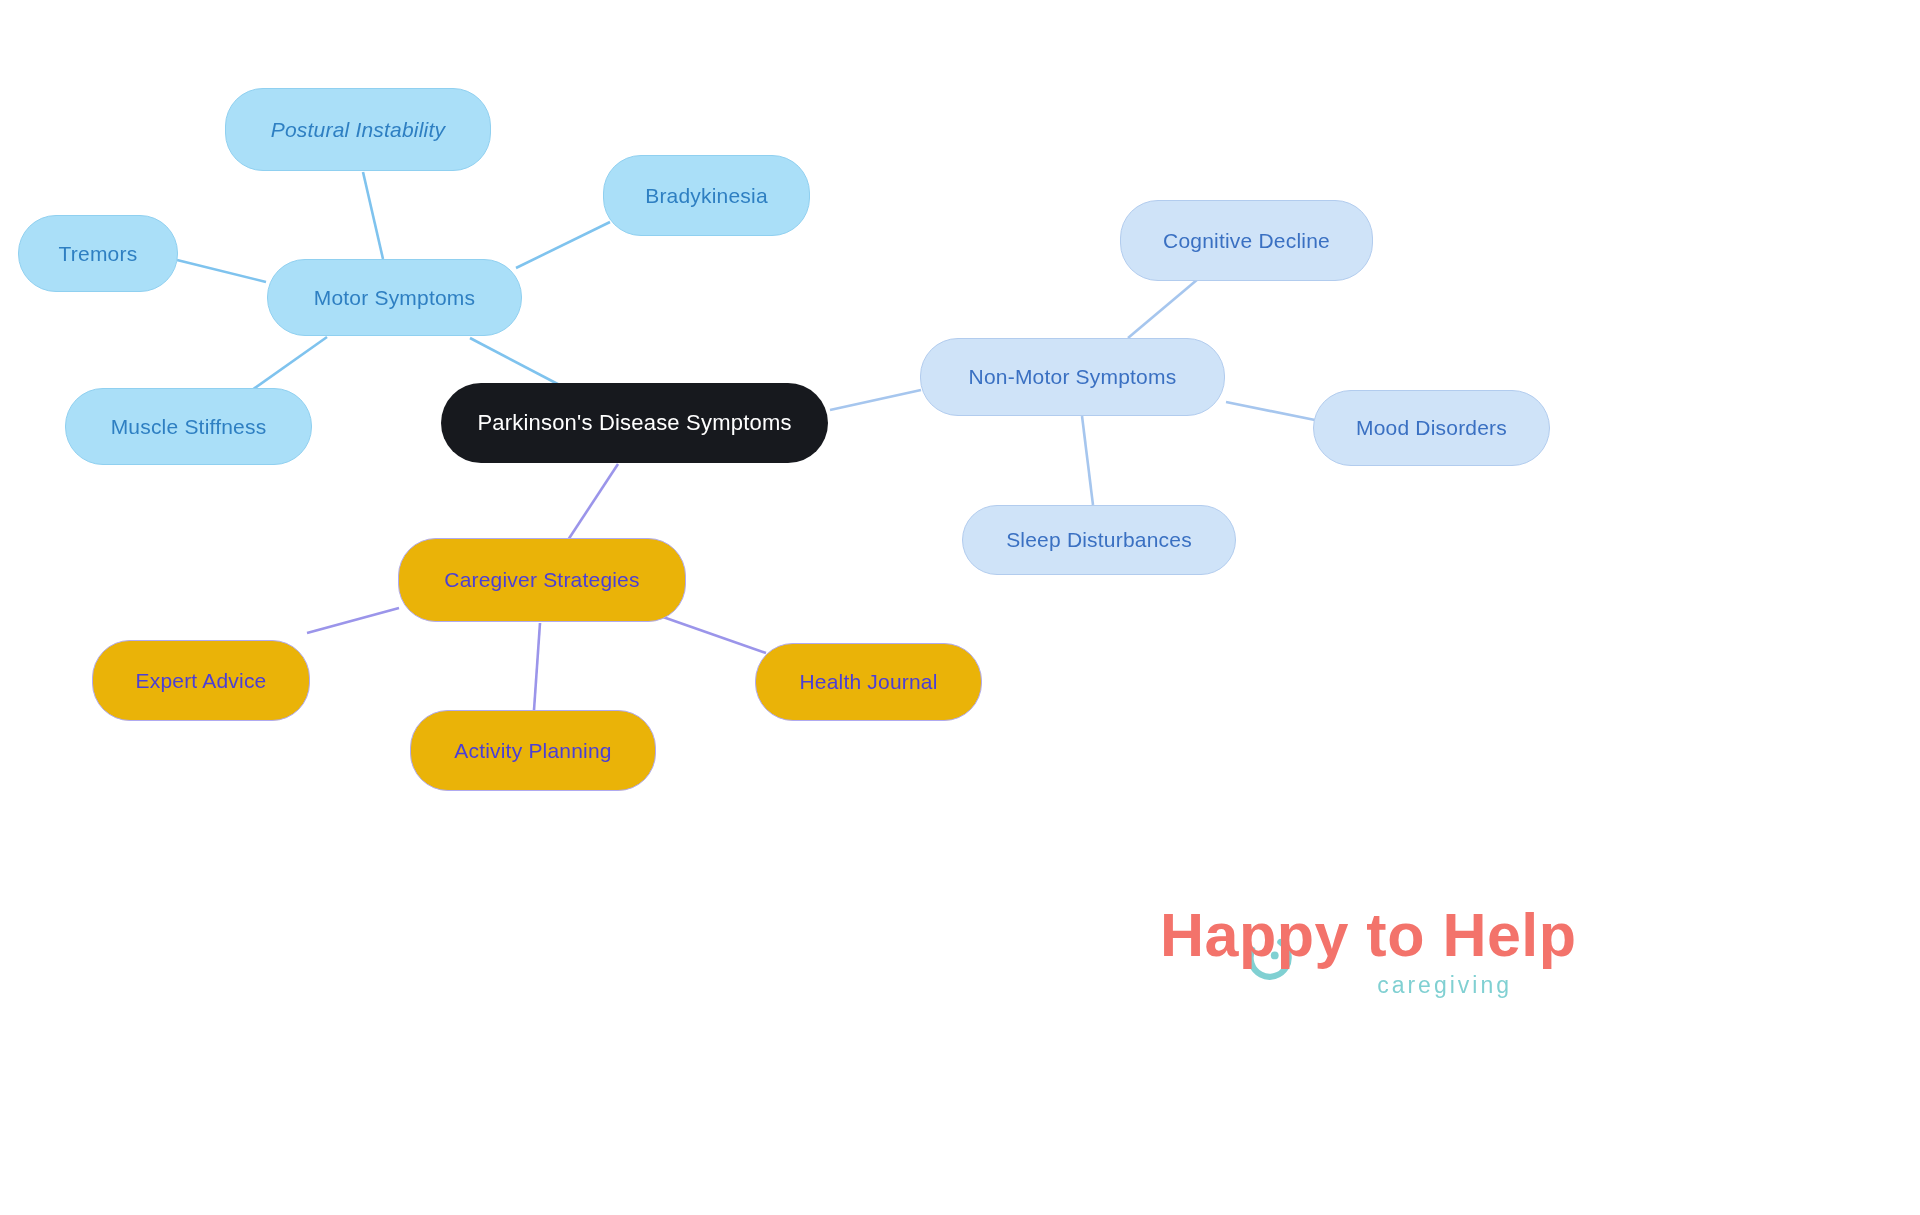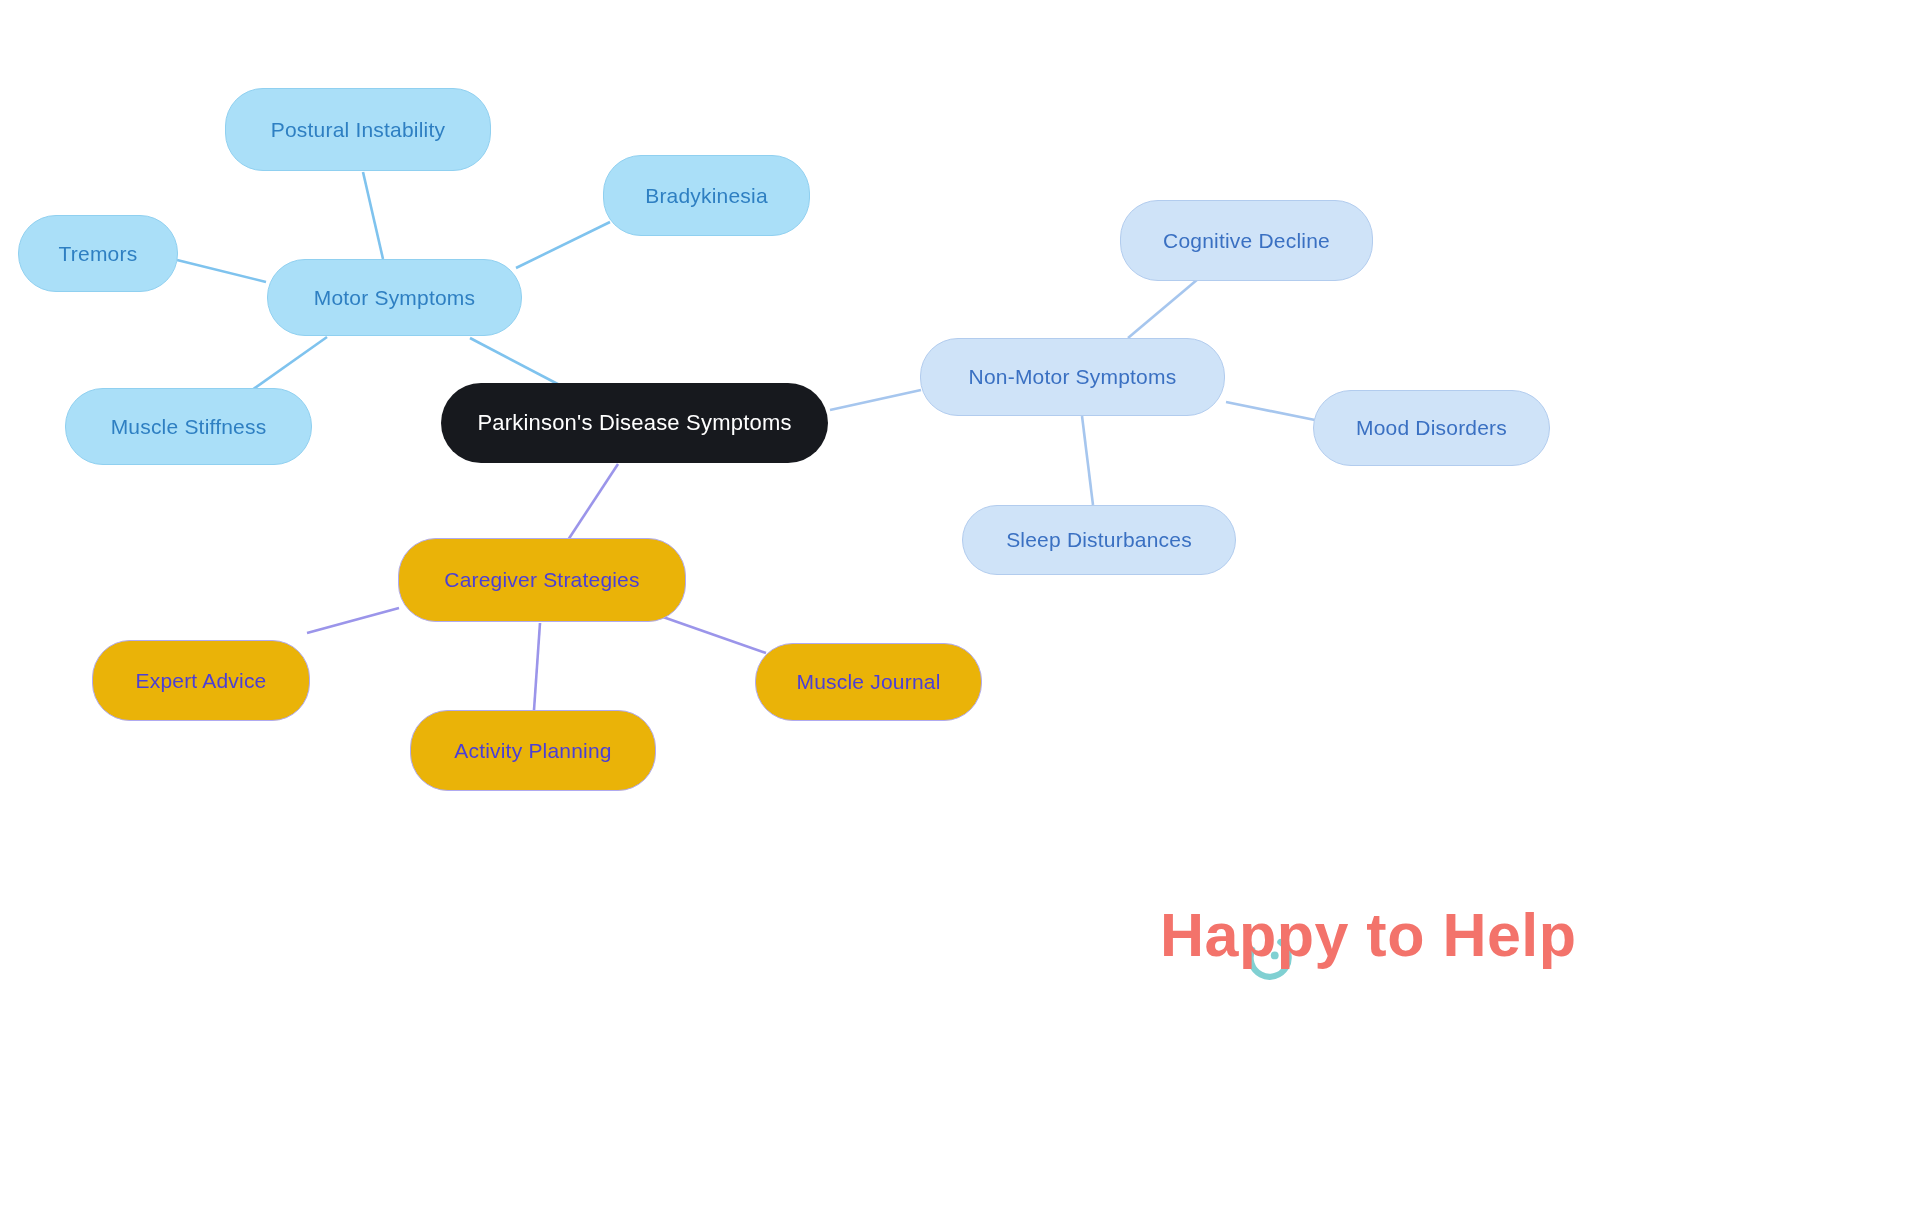--- a/index.html
+++ b/index.html
@@ -41,21 +41,21 @@
     color: #ffffff;
     font-size: 22px;
     border-radius: 40px;
     left: 441px; top: 383px; width: 387px; height: 80px;
   }
   .motor-node   { background: #aadff8; border: 1px solid #90d0f0; color: #2e7fc2; }
   .nonmotor-node{ background: #cfe3f8; border: 1px solid #b2ccee; color: #3a70c2; }
   .caregiver-node{ background: #eab308; border: 1px solid #b0aaf0; color: #4b3fd6; }
 
   .n-motor      { left: 267px; top: 259px; width: 255px; height: 77px; }
-  .n-postural   { left: 225px; top:  88px; width: 266px; height: 83px; }
+  .n-postural   { left: 225px; top:  88px; width: 266px; height: 83px; font-style: italic; }
   .n-bradykinesia{ left: 603px; top: 155px; width: 207px; height: 81px; }
   .n-tremors    { left:  18px; top: 215px; width: 160px; height: 77px; }
   .n-muscle     { left:  65px; top: 388px; width: 247px; height: 77px; }
 
   .n-nonmotor   { left: 920px; top: 338px; width: 305px; height: 78px; }
   .n-cognitive  { left: 1120px; top: 200px; width: 253px; height: 81px; }
   .n-mood       { left: 1313px; top: 390px; width: 237px; height: 76px; }
   .n-sleep      { left: 962px; top: 505px; width: 274px; height: 70px; }
 
   .n-caregiver  { left: 398px; top: 538px; width: 288px; height: 84px; }
@@ -133,23 +133,24 @@
   <div class="node nonmotor-node n-nonmotor">Non-Motor Symptoms</div>
 
   <div class="node motor-node n-muscle">Muscle Stiffness</div>
   <div class="node nonmotor-node n-cognitive">Cognitive Decline</div>
   <div class="node nonmotor-node n-mood">Mood Disorders</div>
   <div class="node nonmotor-node n-sleep">Sleep Disturbances</div>
 
   <div class="node caregiver-node n-caregiver">Caregiver Strategies</div>
   <div class="node caregiver-node n-expert">Expert Advice</div>
   <div class="node caregiver-node n-activity">Activity Planning</div>
-  <div class="node caregiver-node n-health">Muscle Journal</div>
+  <div class="node caregiver-node n-health">Health Journal</div>
 
   <div class="logo">
     <svg class="logo-smiley" viewBox="0 0 100 100">
       <path d="M 22 30 A 34 34 0 1 0 72 16" fill="none" stroke="#80d0d2" stroke-width="11" stroke-linecap="round"></path>
       <circle cx="62" cy="40" r="7" fill="#80d0d2"></circle>
     </svg>
     <div class="logo-brand">Happy to Help</div>
+    <div class="logo-tagline">caregiving</div>
   </div>
 
 </div>
 
 </body></html>

